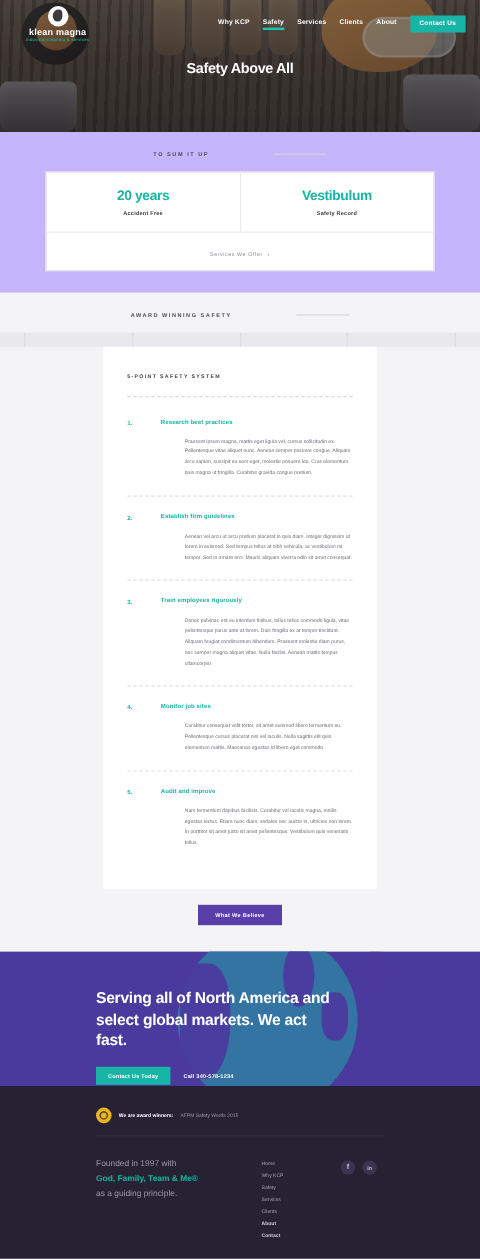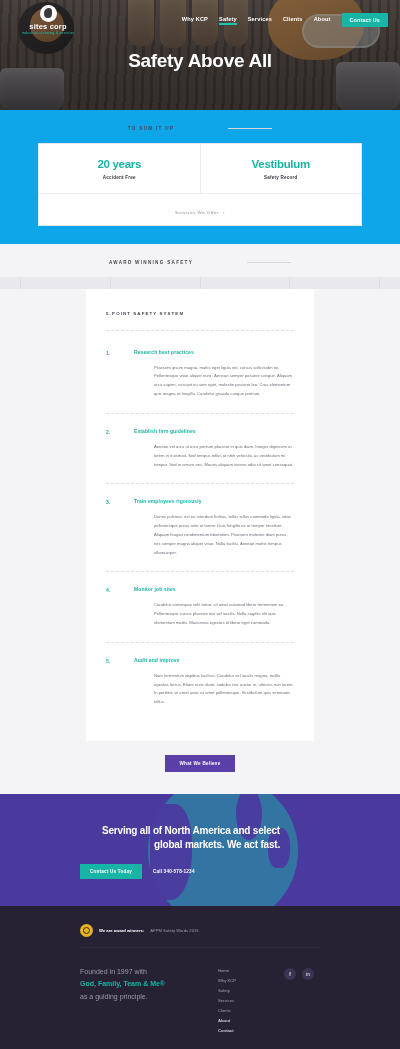--- a/index.html
+++ b/index.html
@@ -69,36 +69,36 @@
   .nav-item.active::after {
     content:""; position:absolute; left:0; right:0; bottom:0;
     height:1.2px; background:#18c6b4;
   }
   .nav-cta {
     background:#18b5a6; color:#fff; font-size:5.4px; font-weight:700;
     padding:4px 8px; border-radius:1px; letter-spacing:.2px; cursor:pointer;
   }
   .hero-title {
     position:absolute; left:0; right:0; top:50px; text-align:center;
-    font-size:19px; font-weight:700; color:#fff; letter-spacing:-.3px; z-index:5;
+    font-size:12px; font-weight:700; color:#fff; letter-spacing:-.3px; z-index:5;
   }
 
   
   .sec-label-row {
     display:flex; align-items:center; justify-content:center; gap:54px;
     padding:16px 0 12px;
   }
   .sec-label {
     font-size:4.6px; font-weight:700; letter-spacing:1.3px; color:#4a4750;
     text-transform:uppercase;
   }
   .sec-rule { width:44px; height:1px; background:#d6d4d9; }
 
   
-  .stats-sec { background:#0ea5e9; padding-bottom:18px; }
+  .stats-sec { background:#c4b5fd; padding-bottom:18px; }
   .stats-card {
     margin:0 38px; background:#ffffff; border:1px solid #e6e4e9;
   }
   .stats-row { display:flex; }
   .stat {
     flex:1; text-align:center; padding:14px 4px 13px;
     border-right:1px solid #ececf0;
   }
   .stat:last-child { border-right:none; }
   .stat-num {
@@ -192,22 +192,22 @@
   }
   .cta-globe {
     position:absolute; left:148px; top:-18px; width:150px; height:150px;
     border-radius:50%; background:#2f7fa3; opacity:.85;
   }
   .cta-land {
     position:absolute; background:#4b3a9e; opacity:.92;
   }
   .cta-inner { position:relative; z-index:3; padding:30px 0 0 80px; }
   .cta-title {
-    font-size:10px; font-weight:700; color:#ffffff; line-height:1.35;
-    letter-spacing:-.2px; max-width:200px;text-align:right;
+    font-size:13px; font-weight:700; color:#ffffff; line-height:1.35;
+    letter-spacing:-.2px; max-width:200px;
   }
   .cta-actions { display:flex; align-items:center; gap:11px; margin-top:13px; }
   .cta-btn {
     background:#18b5a6; color:#fff; font-size:4.6px; font-weight:700;
     padding:5px 10px; letter-spacing:.2px; cursor:pointer;
   }
   .cta-phone { font-size:4.6px; font-weight:700; color:#ffffff; letter-spacing:.2px; cursor:pointer; }
 
   
   .footer {
@@ -265,21 +265,21 @@
       <div class="hardhat" style="left:268px;top:-14px;width:96px;height:74px;"></div>
       <div class="goggle" style="left:302px;top:14px;width:78px;height:34px;"></div>
       <div class="boot" style="left:0px;top:68px;width:64px;height:42px;background:linear-gradient(180deg,#6d6c72,#3a3a3f);"></div>
       <div class="boot" style="left:336px;top:62px;width:64px;height:48px;background:linear-gradient(180deg,#6f6e76,#434248);"></div>
       <div class="hero-dim"></div>
     </div>
 
     <div class="topbar">
       <div class="logo">
         <span class="logo-mark"></span>
-        <span class="logo-name">sites corp</span>
+        <span class="logo-name">klean magna</span>
         <span class="logo-tag">industrial cleaning &amp; services</span>
       </div>
       <nav class="nav">
         <span class="nav-item">Why KCP</span>
         <span class="nav-item active">Safety</span>
         <span class="nav-item">Services</span>
         <span class="nav-item">Clients</span>
         <span class="nav-item">About</span>
         <span class="nav-cta">Contact Us</span>
       </nav>

